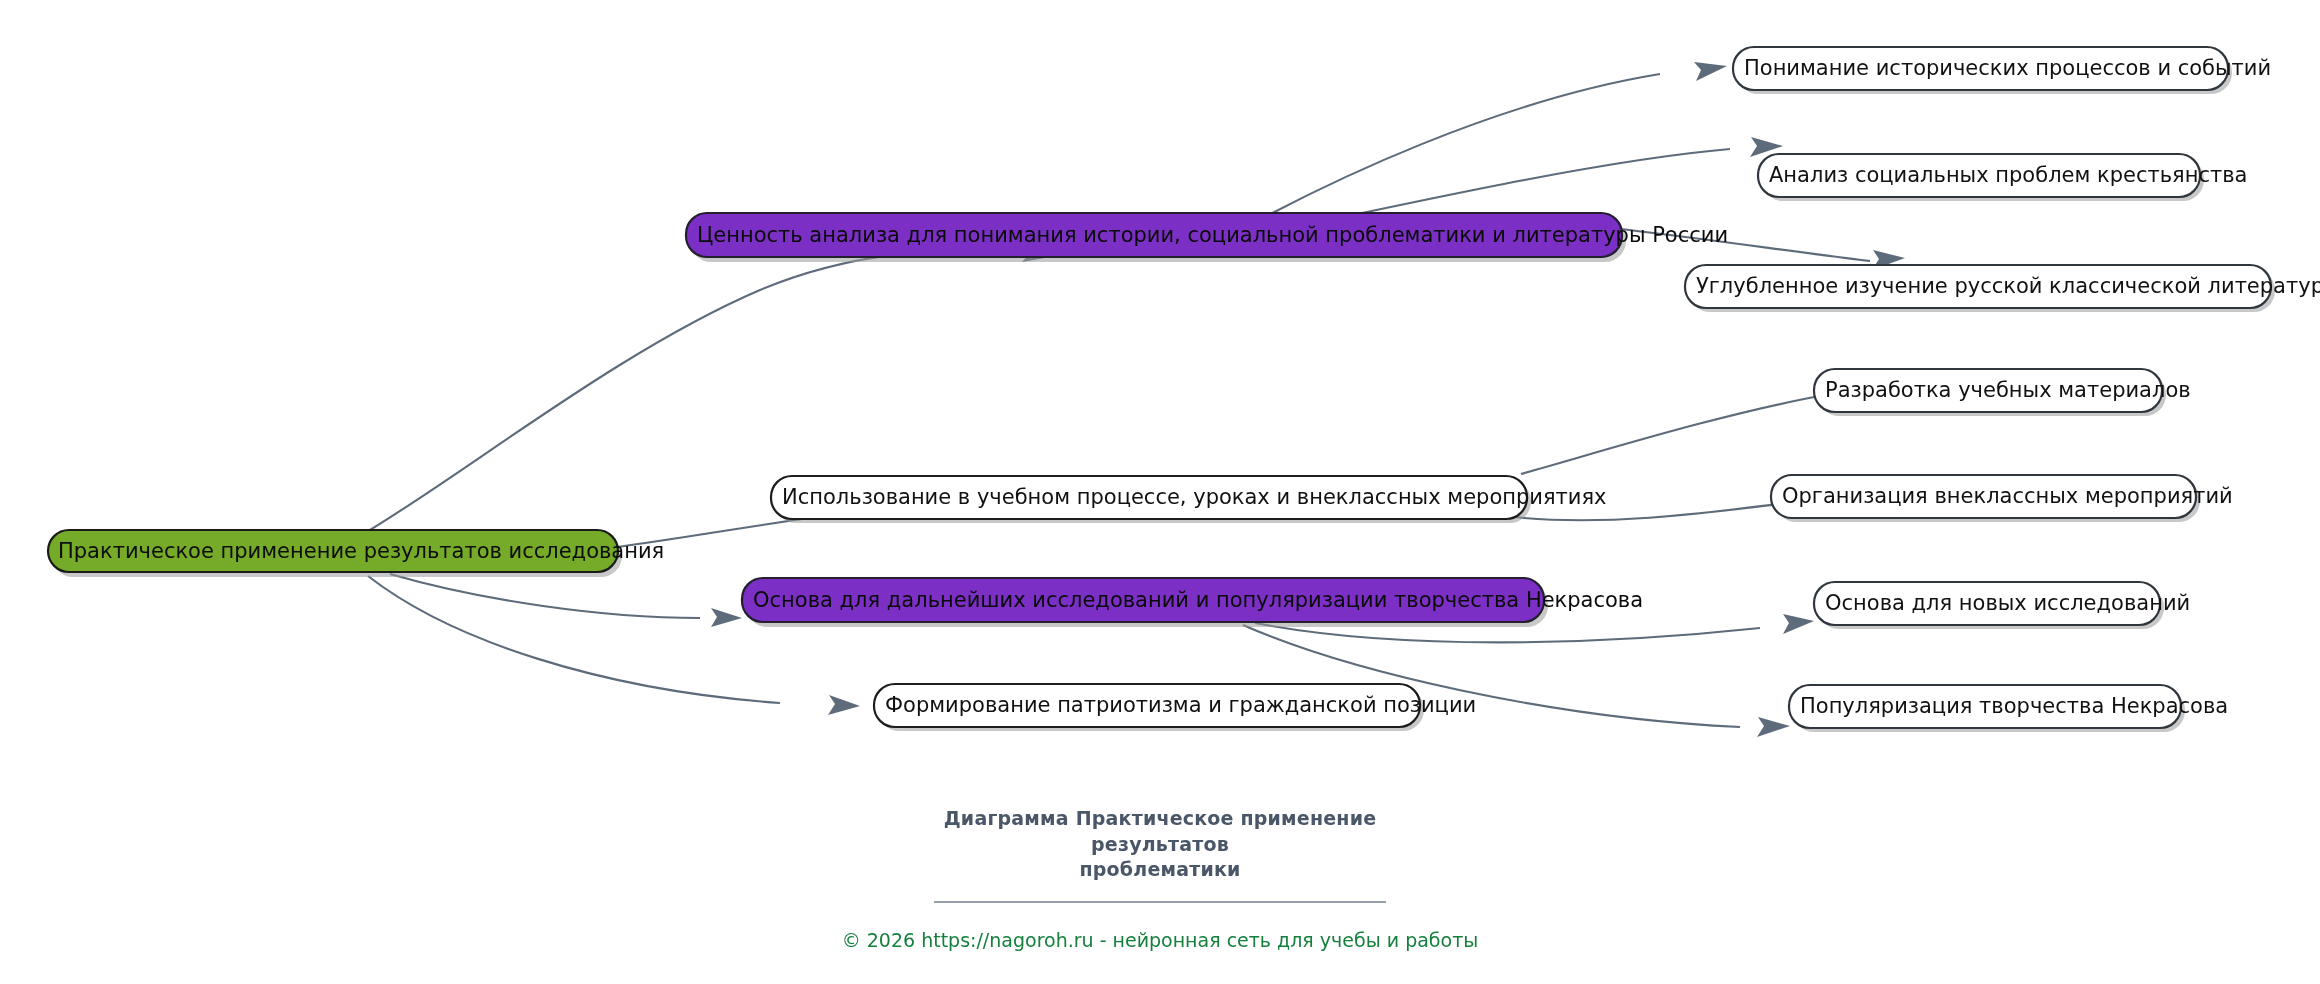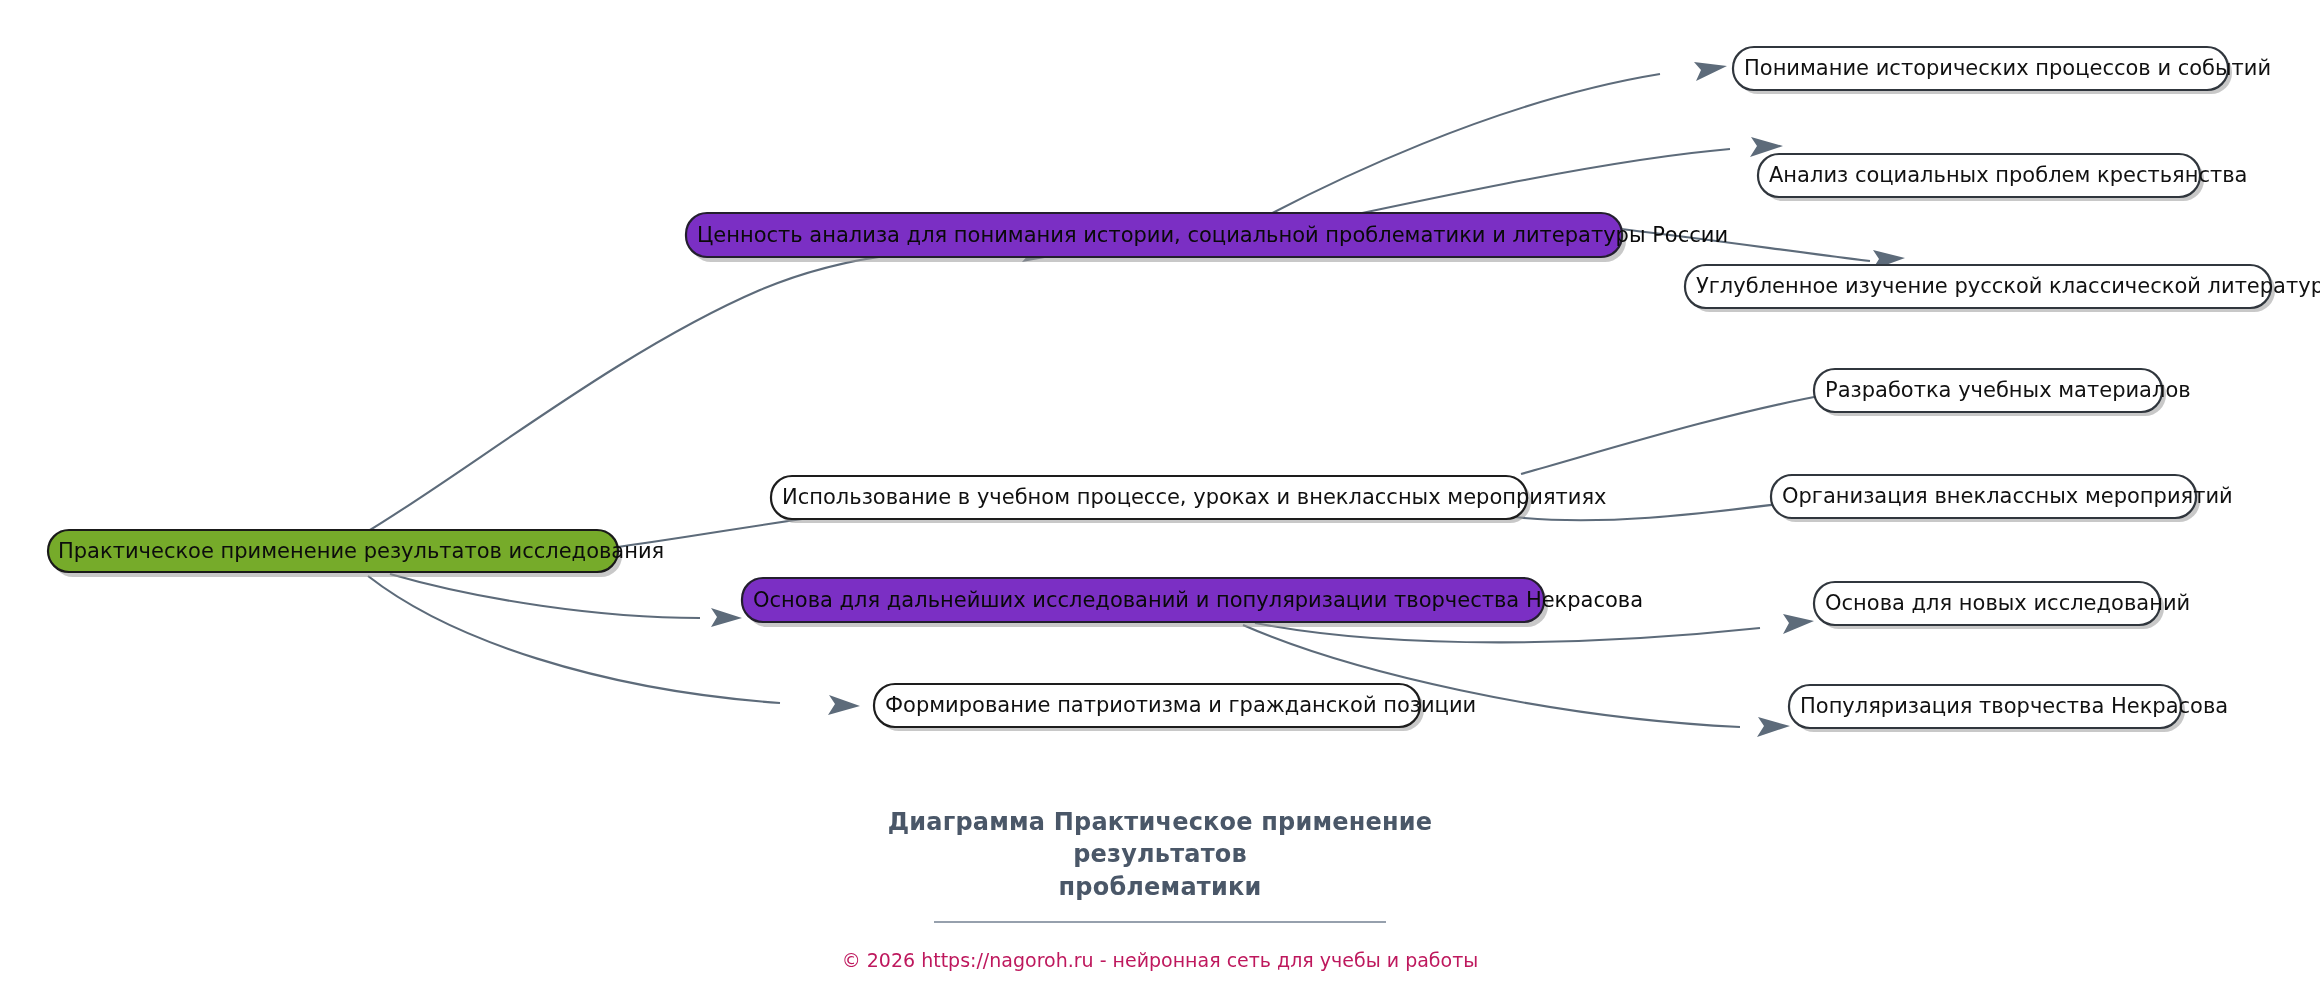--- a/index.html
+++ b/index.html
@@ -77,38 +77,38 @@
   .footer-block {
     position: absolute;
     left: 0;
     top: 806px;
     width: 2320px;
     text-align: center;
     pointer-events: none;
   }
   .footer-title {
     font-family: "DejaVu Sans", "Liberation Sans", sans-serif;
-    font-size: 24px;
+    font-size: 19px;
     font-weight: bold;
     color: #4a5768;
     line-height: 1.35;
     width: 560px;
     margin: 0 auto;
     letter-spacing: 0.2px;
   }
   .footer-rule {
     width: 452px;
     height: 0;
     border-top: 2px solid #96a0ad;
     margin: 18px auto 0 auto;
   }
   .footer-copyright {
     font-family: "DejaVu Sans", "Liberation Sans", sans-serif;
     font-size: 19px;
-    color: #be185d;
+    color: #15803d;
     margin-top: 26px;
   }
 </style>
 </head>
 <body>
 
 <div id="diagram-root">
 
   <svg id="mindmap" viewBox="0 0 2320 984" xmlns="http://www.w3.org/2000/svg">
 

